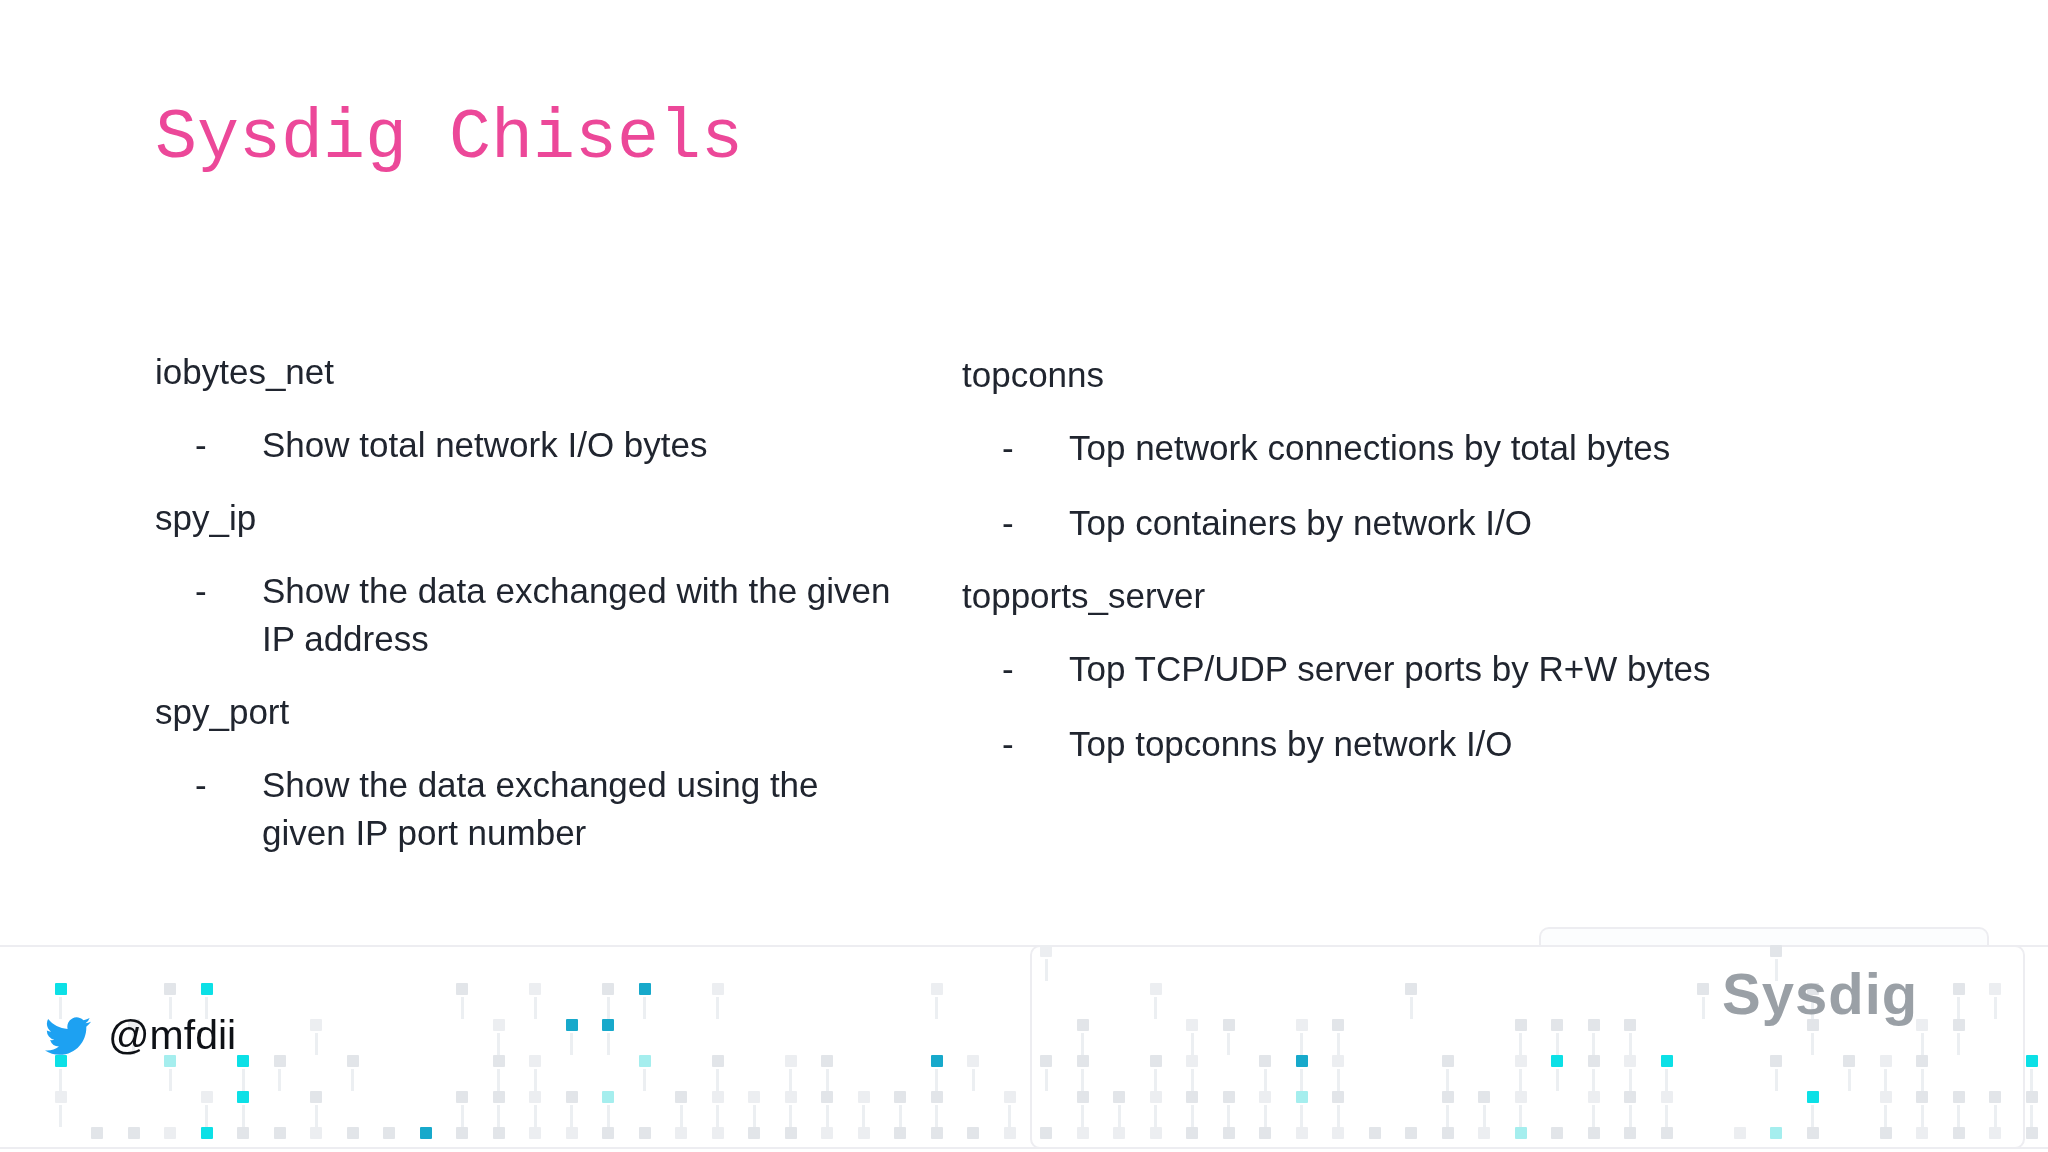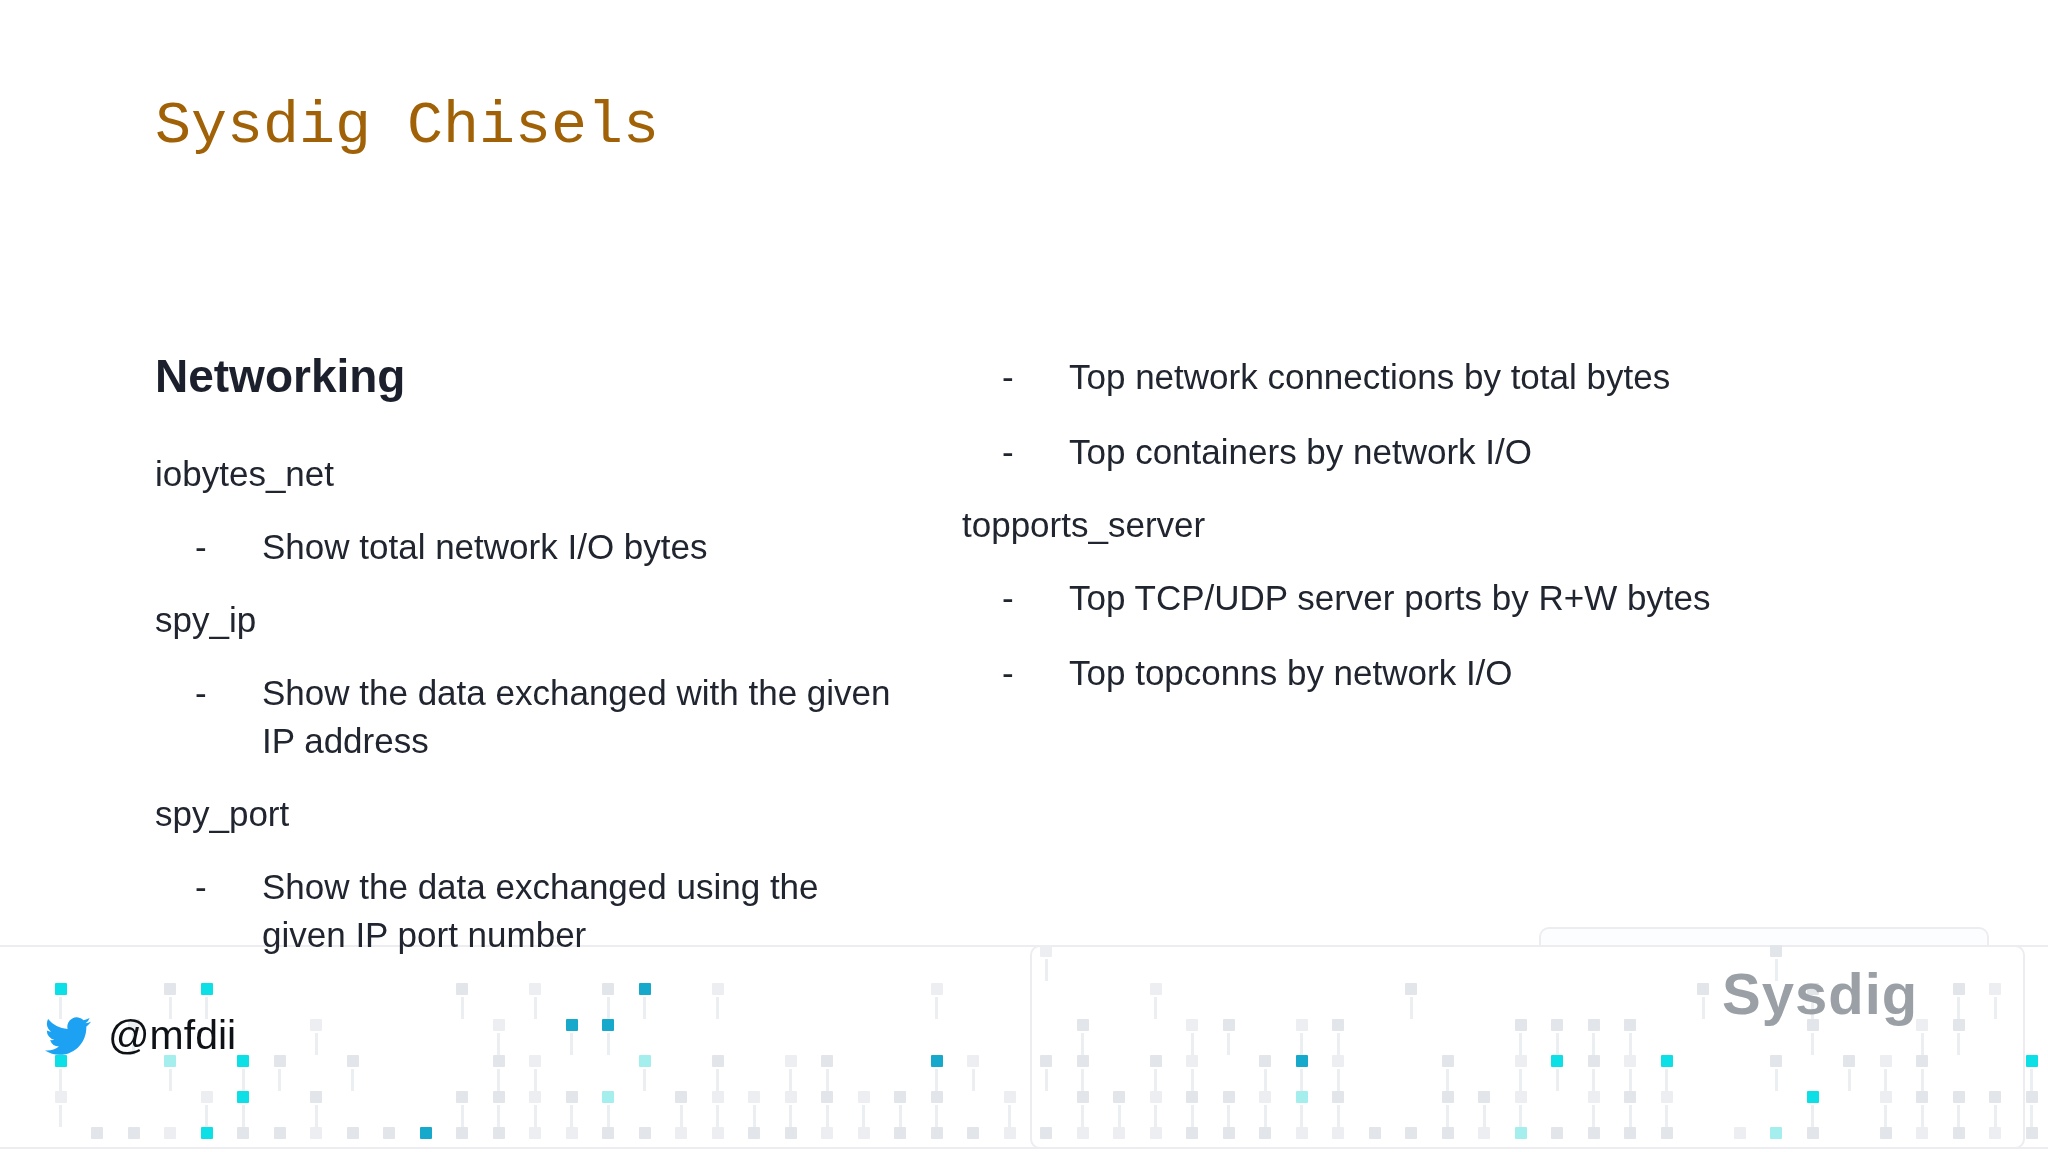--- a/index.html
+++ b/index.html
@@ -5,22 +5,22 @@
   html,body{margin:0;padding:0;}
   body{
     width:2048px;height:1152px;position:relative;overflow:hidden;
     background:#ffffff;color:#1d222e;
     font-family:"Liberation Sans",sans-serif;
   }
   
   .slide-title{
     position:absolute;left:155px;top:52px;
     font-family:"Liberation Mono","DejaVu Sans Mono",monospace;
-    font-size:60px;font-weight:400;letter-spacing:0;
-    color:#a16207;white-space:nowrap;
+    font-size:70px;font-weight:400;letter-spacing:0;
+    color:#ec4899;white-space:nowrap;
   }
   
   .col{position:absolute;}
   .col-left{left:155px;top:350px;width:745px;}
   .col-right{left:962px;top:353px;width:760px;}
   .section-h{
     font-size:46px;line-height:52px;font-weight:bold;
     color:#1b202c;margin:0 0 50px 0;
   }
   .chisel-name{
@@ -337,21 +337,20 @@
     <path d="M23.953 4.57a10 10 0 01-2.825.775 4.958 4.958 0 002.163-2.723c-.951.555-2.005.959-3.127 1.184a4.92 4.92 0 00-8.384 4.482C7.69 8.095 4.067 6.13 1.64 3.162a4.822 4.822 0 00-.666 2.475c0 1.71.87 3.213 2.188 4.096a4.904 4.904 0 01-2.228-.616v.06a4.923 4.923 0 003.946 4.827 4.996 4.996 0 01-2.212.085 4.936 4.936 0 004.604 3.417 9.867 9.867 0 01-6.102 2.105c-.39 0-.779-.023-1.17-.067a13.995 13.995 0 007.557 2.209c9.053 0 13.998-7.496 13.998-13.985 0-.21 0-.42-.015-.63A9.935 9.935 0 0024 4.59z"></path>
   </svg>
 </div>
 <div class="handle">@mfdii</div>
 <div class="brand">Sysdig</div>
 
 <div class="content">
   <h1 class="slide-title">Sysdig Chisels</h1>
 
   <div class="col col-left">
-    <h2 class="section-h">Networking</h2>
 
     <div class="chisel">
       <div class="chisel-name">iobytes_net</div>
       <div class="bullet">
         <span class="dash">-</span>
         <div class="bullet-text">Show total network I/O bytes</div>
       </div>
     </div>
 
     <div class="chisel">
@@ -366,20 +365,21 @@
       <div class="chisel-name">spy_port</div>
       <div class="bullet">
         <span class="dash">-</span>
         <div class="bullet-text">Show the data exchanged using the given IP port number</div>
       </div>
     </div>
   </div>
 
   <div class="col col-right">
     <div class="chisel">
+      <div class="chisel-name">topconns</div>
       <div class="bullet">
         <span class="dash">-</span>
         <div class="bullet-text">Top network connections by total bytes</div>
       </div>
     </div>
 
     <div class="chisel">
       <div class="bullet">
         <span class="dash">-</span>
         <div class="bullet-text">Top containers by network I/O</div>

